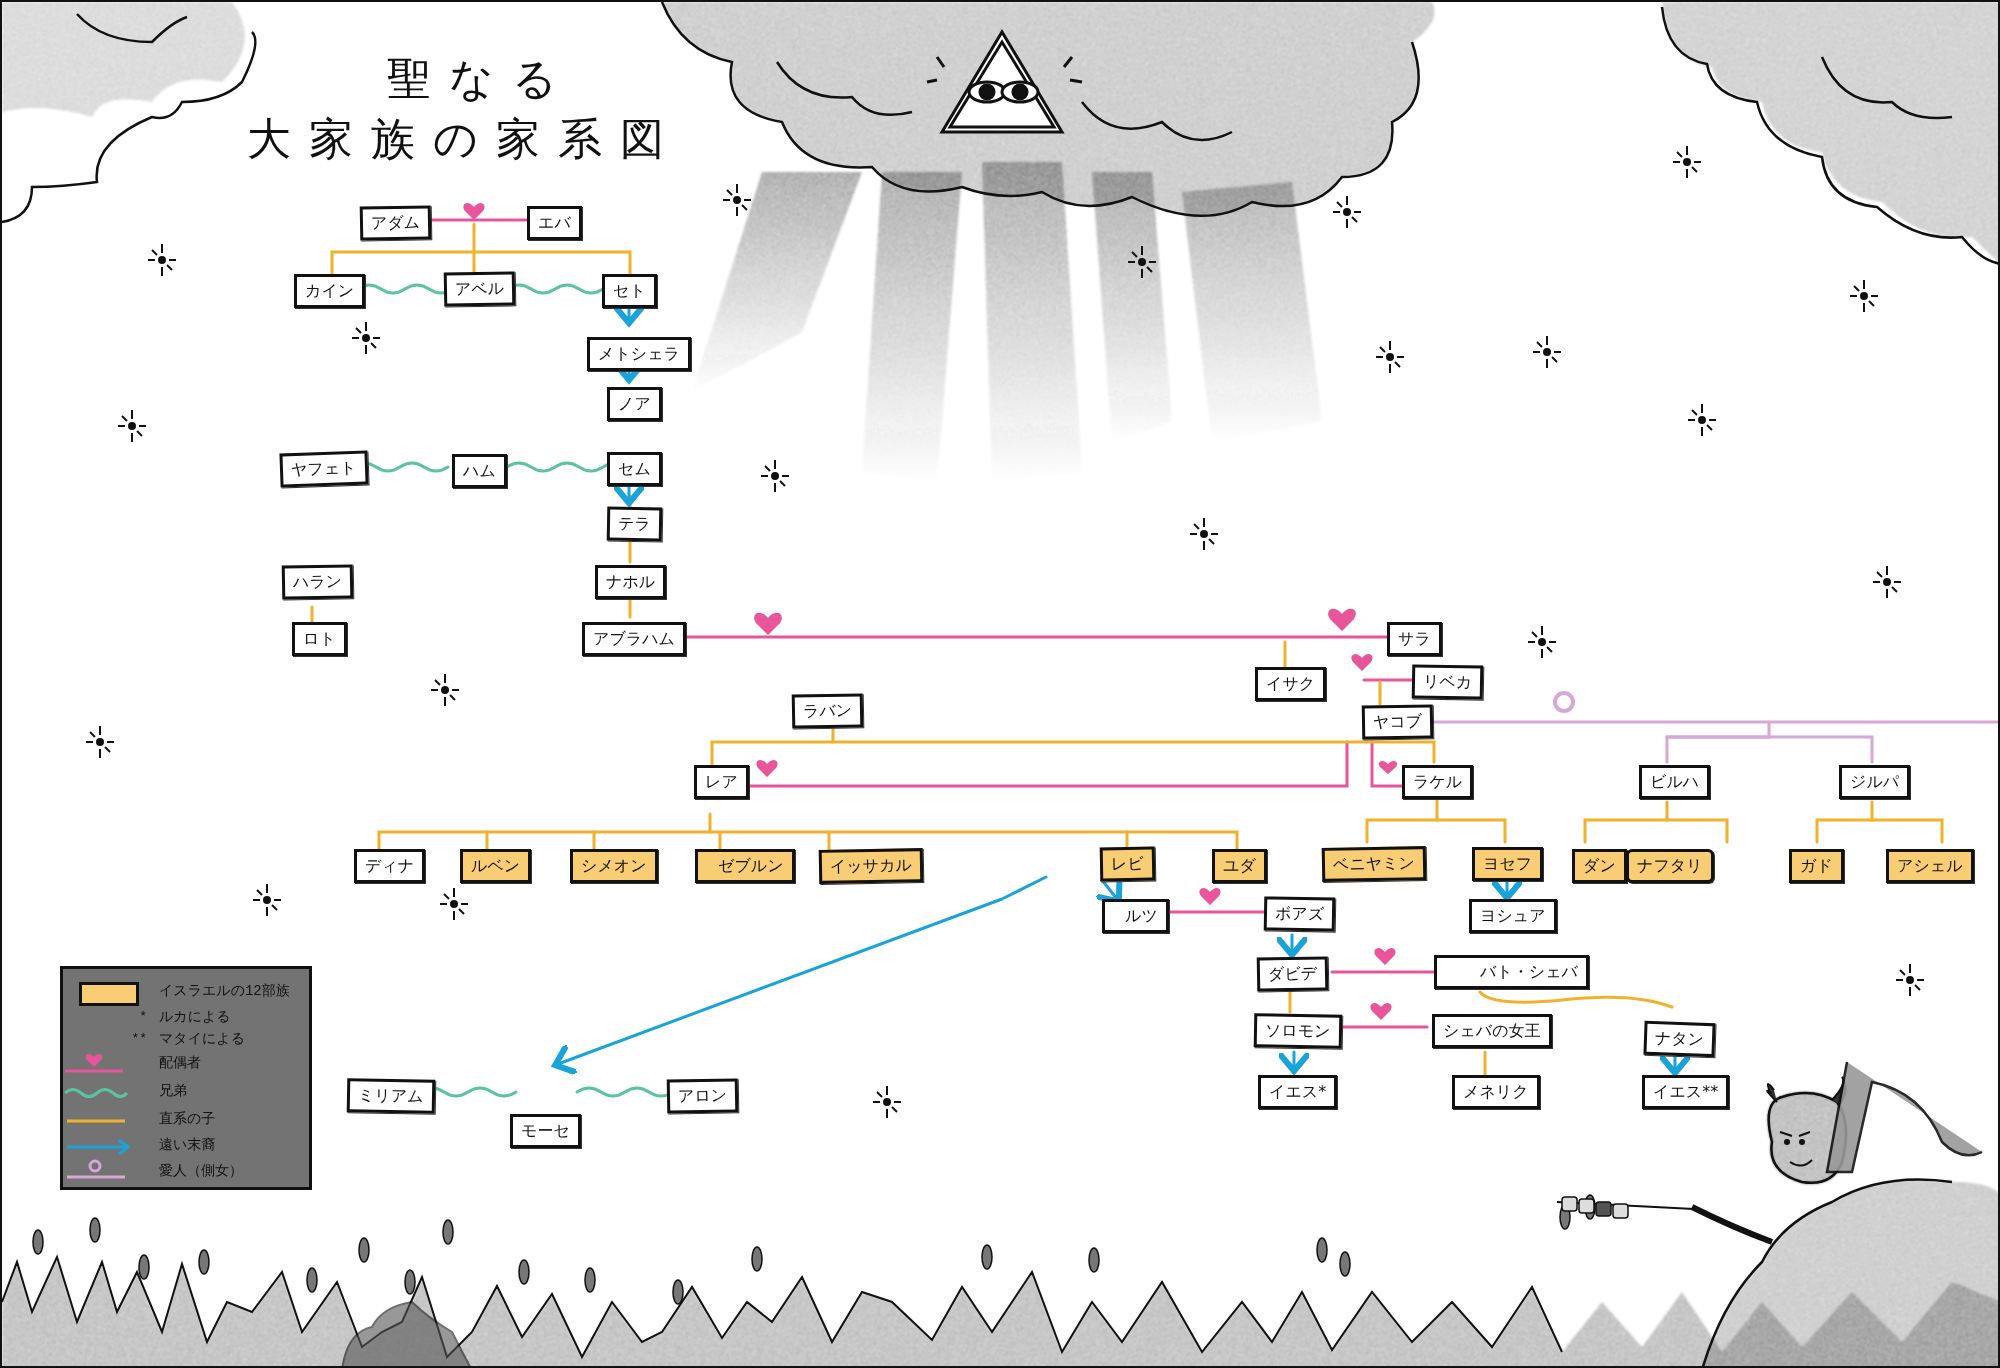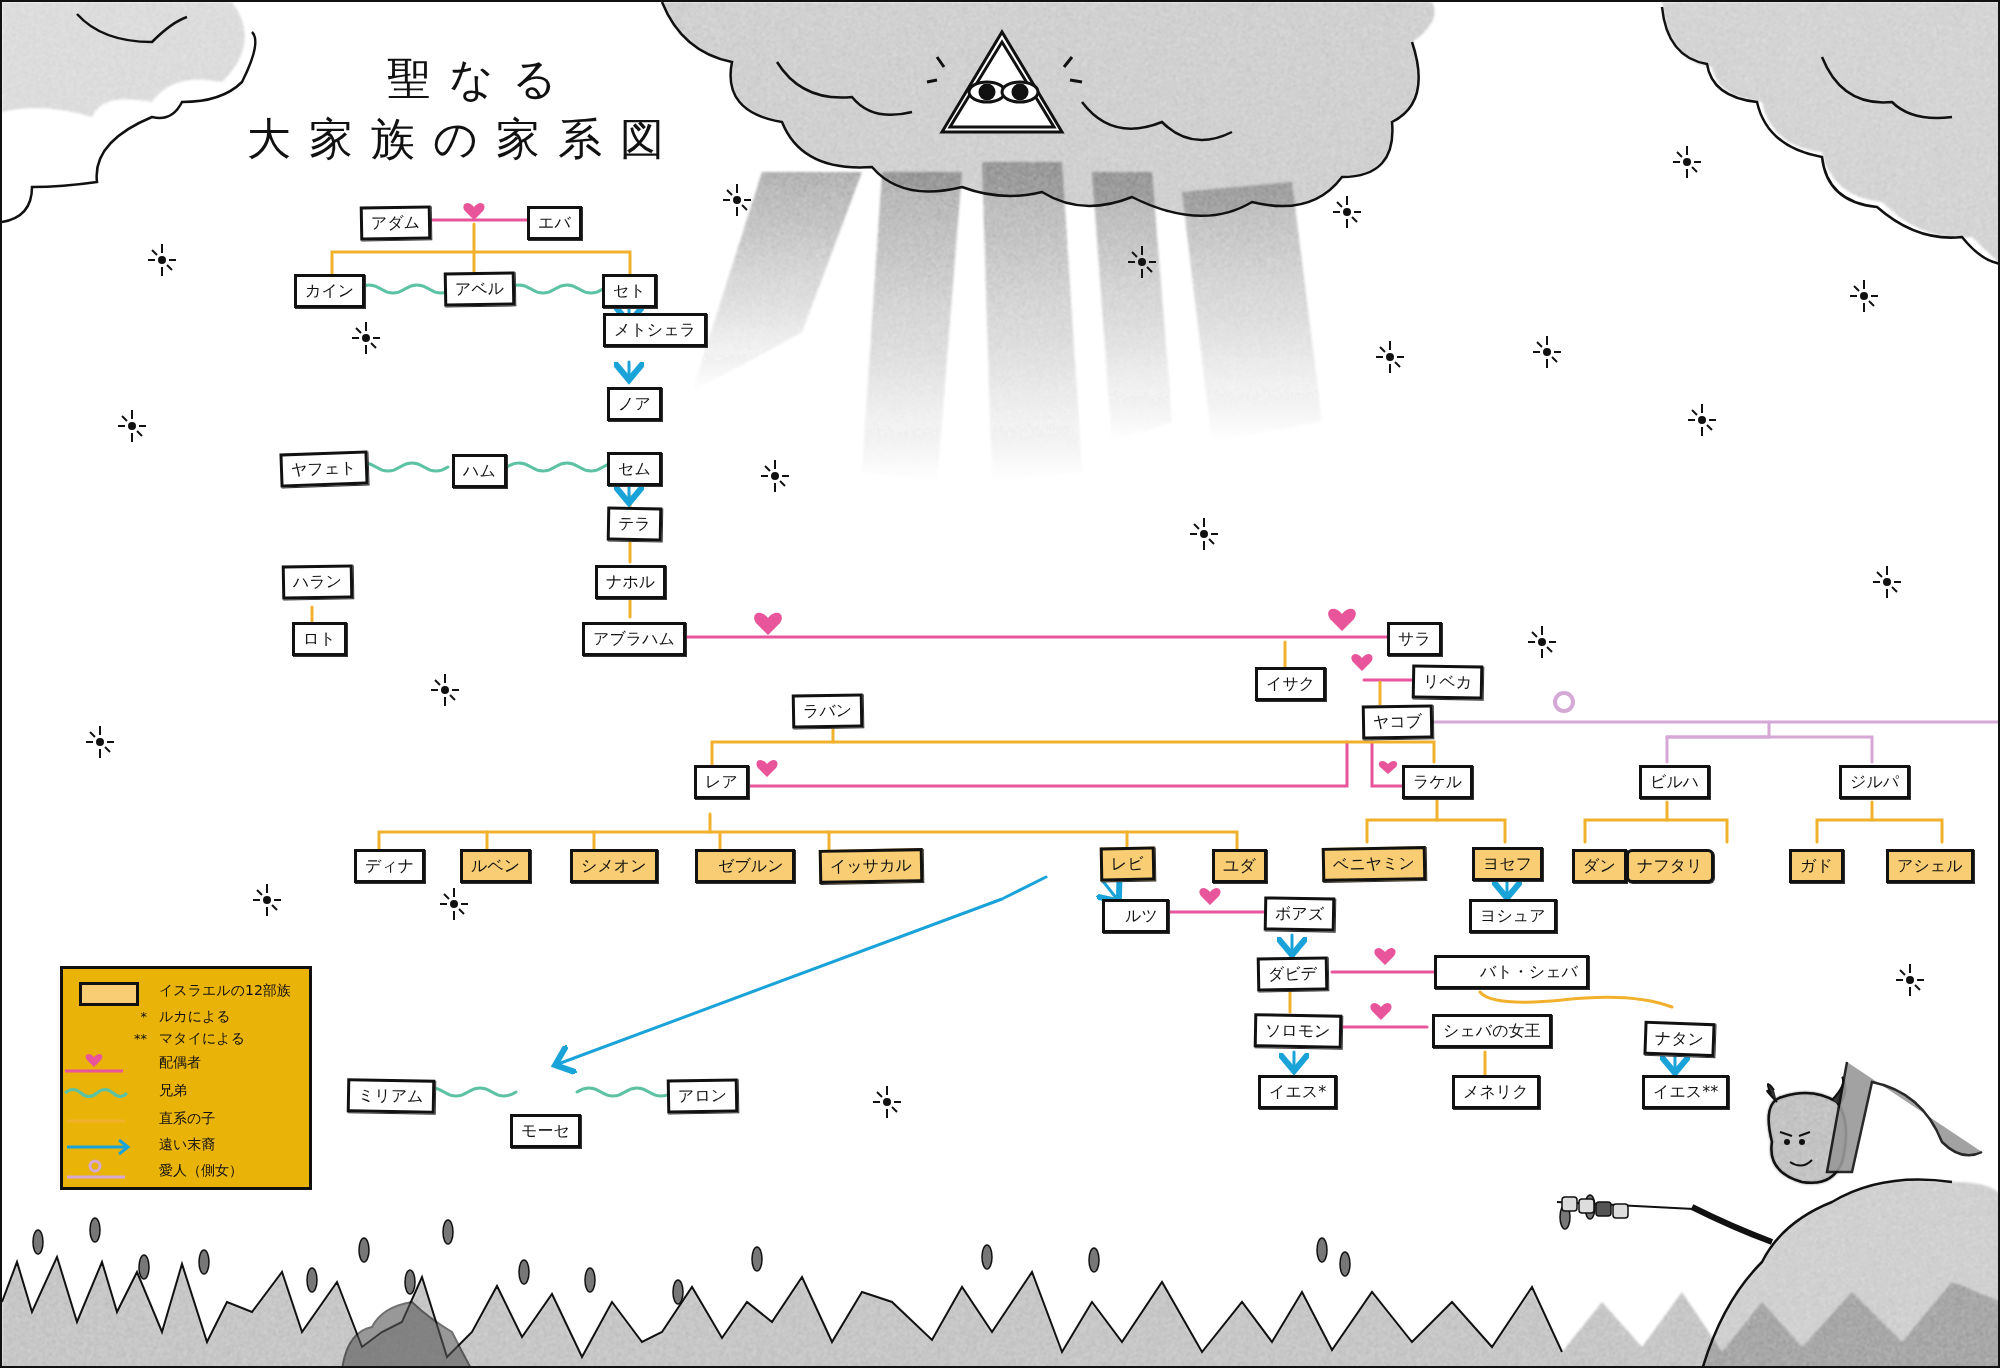--- a/index.html
+++ b/index.html
@@ -6,21 +6,21 @@
   #stage{position:relative;width:2000px;height:1368px;overflow:hidden;background:#fff;
     font-family:"DejaVu Sans","Liberation Sans",sans-serif;border:2px solid #111;box-sizing:border-box;}
   svg.layer{position:absolute;left:0;top:0;width:2000px;height:1368px;}
   .title{position:absolute;font-family:"DejaVu Serif","Liberation Serif",serif;color:#111;letter-spacing:18px;white-space:nowrap;}
   .t1{left:385px;top:48px;font-size:44px;}
   .t2{left:245px;top:108px;font-size:44px;}
   .node{position:absolute;border:3px solid #111;background:#fff;font-size:16px;color:#111;
     padding:4px 8px;white-space:nowrap;line-height:20px;box-shadow:1px 1px 0 #333;
     transform-origin:center;}
   .node.tribe{background:#f8cd73;}
-  .legend{position:absolute;left:58px;top:964px;width:246px;height:218px;border:3px solid #111;background:#eab308;}
+  .legend{position:absolute;left:58px;top:964px;width:246px;height:218px;border:3px solid #111;background:#737373;font-family:Liberation Mono, monospace;}
   .lg-row{position:absolute;left:0;width:240px;height:26px;font-size:14px;color:#111;}
   .lg-label{position:absolute;left:96px;top:3px;white-space:nowrap;}
   .lg-sym{position:absolute;left:0;top:0;width:90px;height:26px;}
 </style>
 </head>
 <body>
 
 <div id="stage">
 
   <svg class="layer" viewBox="0 0 2000 1368">
@@ -415,21 +415,21 @@
   </svg>
 
   <div class="title t1">聖なる</div>
   <div class="title t2">大家族の家系図</div>
 
   <div class="node" style="left:358px;top:204px;transform:rotate(-1deg)">アダム</div>
   <div class="node" style="left:525px;top:204px;">エバ</div>
   <div class="node" style="left:292px;top:272px;">カイン</div>
   <div class="node" style="left:442px;top:270px;transform:rotate(-1deg)">アベル</div>
   <div class="node" style="left:600px;top:272px;">セト</div>
-  <div class="node" style="left:585px;top:311px;margin-left:16px;">メトシェラ</div>
+  <div class="node" style="left:585px;top:335px;">メトシェラ</div>
   <div class="node" style="left:605px;top:385px;">ノア</div>
   <div class="node" style="left:278px;top:450px;transform:rotate(-2deg)">ヤフェト</div>
   <div class="node" style="left:450px;top:452px;">ハム</div>
   <div class="node" style="left:605px;top:450px;">セム</div>
   <div class="node" style="left:605px;top:505px;transform:rotate(1deg)">テラ</div>
   <div class="node" style="left:280px;top:563px;transform:rotate(-1deg)">ハラン</div>
   <div class="node" style="left:593px;top:563px;">ナホル</div>
   <div class="node" style="left:290px;top:620px;">ロト</div>
   <div class="node" style="left:580px;top:620px;">アブラハム</div>
   <div class="node" style="left:1385px;top:620px;">サラ</div>

